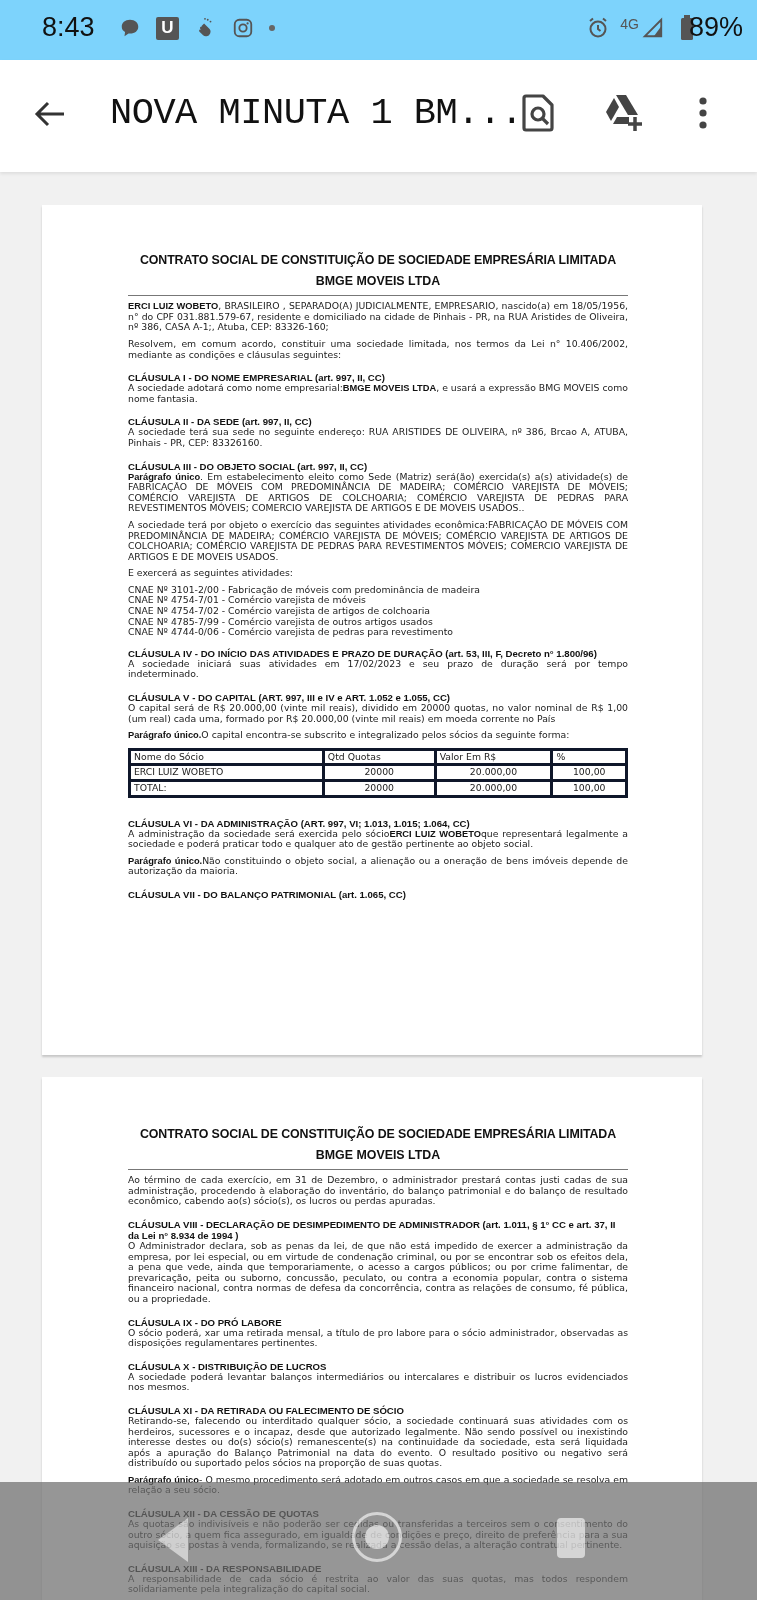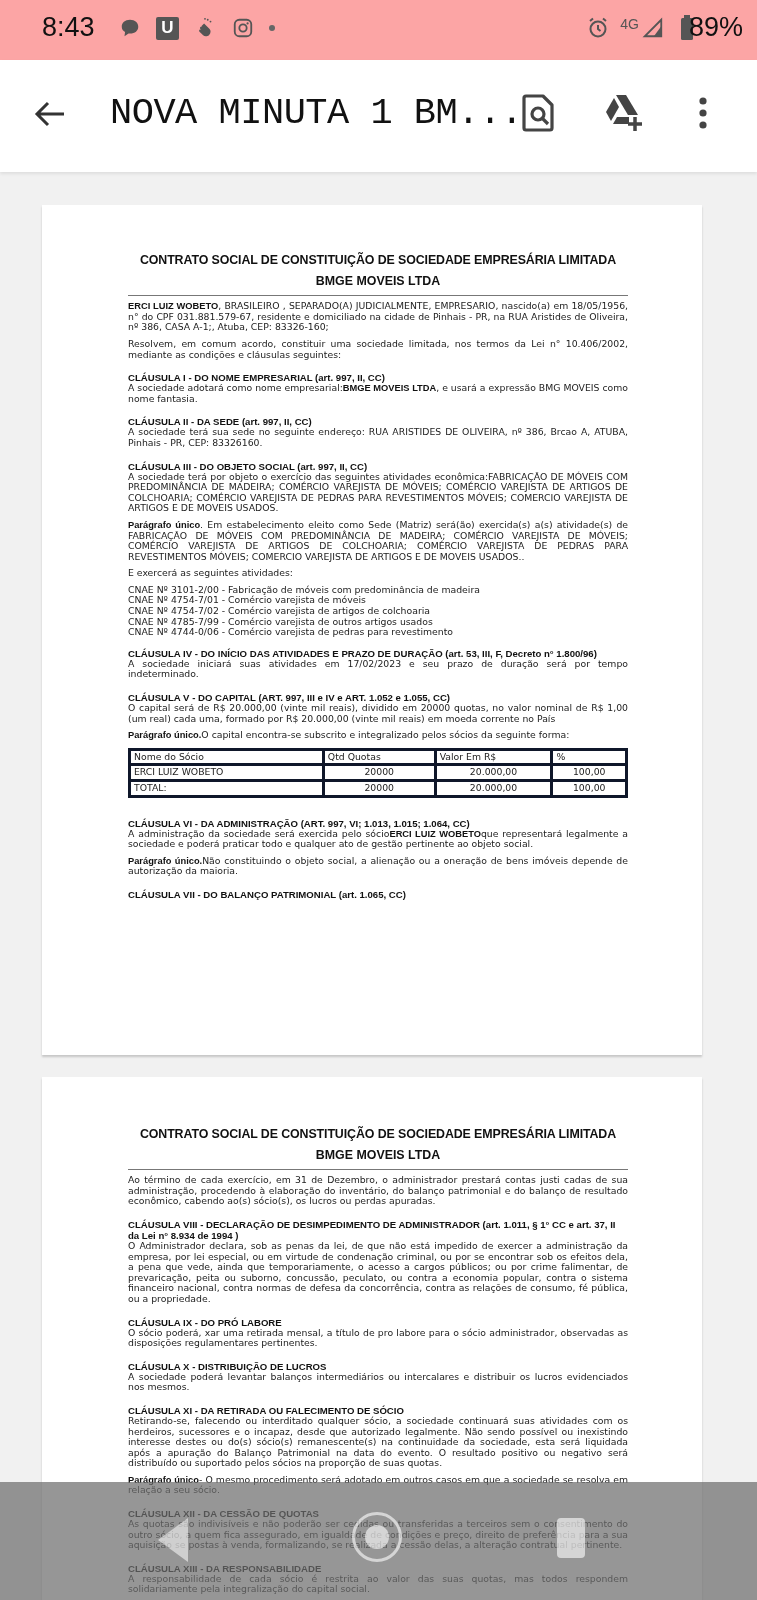--- a/index.html
+++ b/index.html
@@ -1,20 +1,20 @@
 <!DOCTYPE html>
 <html><head>
 <meta charset="utf-8">
 <style>
   * { box-sizing: border-box; margin: 0; padding: 0; }
   html, body { width: 757px; height: 1600px; overflow: hidden; background: #f1f1f1; }
   body { position: relative; font-family: "Liberation Sans", sans-serif; color: #111; }
 
   
-  .statusbar { position: absolute; left: 0; top: 0; width: 757px; height: 60px; background: #fca5a5; }
+  .statusbar { position: absolute; left: 0; top: 0; width: 757px; height: 60px; background: #7dd3fc; }
   .sb-time { position: absolute; left: 42px; top: 12px; font-size: 27px; color: #111; font-family: "Liberation Sans", sans-serif; }
   .sb-icons-left { position: absolute; left: 118px; top: 16px; display: flex; gap: 14px; align-items: center; }
   .sb-ico { width: 24px; height: 24px; display: inline-flex; align-items: center; justify-content: center; color: #555; }
   .sb-u { width: 23px; height: 23px; background: #555; color: #fff; font-weight: bold; font-size: 17px; display: inline-flex; align-items: center; justify-content: center; border-radius: 2px; }
   .sb-dot { width: 6px; height: 6px; background: #666; border-radius: 50%; }
   .sb-right { position: absolute; right: 58px; top: 16px; display: flex; align-items: center; gap: 10px; }
   .sb-4g { font-size: 14px; color: #555; margin-top: -8px; }
   .sb-batt-txt { position: absolute; right: 14px; top: 12px; font-size: 27px; color: #111; margin-left: 46px; }
 
   
@@ -145,22 +145,22 @@
 
     <div class="cl-h">CLÁUSULA I - DO NOME EMPRESARIAL (art. 997, II, CC)</div>
     <div class="p"><span>A sociedade adotará como nome empresarial:</span><span class="b">BMGE MOVEIS LTDA</span><span>, e usará a expressão BMG MOVEIS como nome fantasia.</span></div>
     <div class="gap"></div>
 
     <div class="cl-h">CLÁUSULA II - DA SEDE (art. 997, II, CC)</div>
     <div class="p">A sociedade terá sua sede no seguinte endereço: RUA ARISTIDES DE OLIVEIRA, nº 386,  Brcao A, ATUBA, Pinhais  -  PR,  CEP: 83326160.</div>
     <div class="gap"></div>
 
     <div class="cl-h">CLÁUSULA III - DO OBJETO SOCIAL (art. 997, II, CC)</div>
+    <div class="p"><span class="b">Parágrafo único</span><span>. Em estabelecimento eleito como Sede (Matriz) será(ão) exercida(s) a(s) atividade(s) de FABRICAÇÃO DE MÓVEIS COM PREDOMINÂNCIA DE MADEIRA; COMÉRCIO VAREJISTA DE MÓVEIS; COMÉRCIO VAREJISTA DE ARTIGOS DE COLCHOARIA; COMÉRCIO VAREJISTA DE PEDRAS PARA REVESTIMENTOS MÓVEIS; COMERCIO VAREJISTA DE ARTIGOS E DE MOVEIS USADOS..</span></div>
     <div class="p">A sociedade terá por objeto o exercício das seguintes atividades econômica:FABRICAÇÃO DE MÓVEIS COM PREDOMINÂNCIA DE MADEIRA; COMÉRCIO VAREJISTA DE MÓVEIS; COMÉRCIO VAREJISTA  DE ARTIGOS DE COLCHOARIA; COMÉRCIO VAREJISTA DE PEDRAS PARA REVESTIMENTOS MÓVEIS; COMERCIO VAREJISTA DE ARTIGOS E DE MOVEIS USADOS.</div>
-    <div class="p"><span class="b">Parágrafo único</span><span>. Em estabelecimento eleito como Sede (Matriz) será(ão) exercida(s) a(s) atividade(s) de FABRICAÇÃO DE MÓVEIS COM PREDOMINÂNCIA DE MADEIRA; COMÉRCIO VAREJISTA DE MÓVEIS; COMÉRCIO VAREJISTA DE ARTIGOS DE COLCHOARIA; COMÉRCIO VAREJISTA DE PEDRAS PARA REVESTIMENTOS MÓVEIS; COMERCIO VAREJISTA DE ARTIGOS E DE MOVEIS USADOS..</span></div>
     <div class="p">E exercerá as seguintes atividades:</div>
     <div class="cnae">
       <div>CNAE Nº 3101-2/00 - Fabricação de móveis com predominância de madeira</div>
       <div>CNAE Nº 4754-7/01 - Comércio varejista de móveis</div>
       <div>CNAE Nº 4754-7/02 - Comércio varejista de artigos de colchoaria</div>
       <div>CNAE Nº 4785-7/99 - Comércio varejista de outros artigos usados</div>
       <div>CNAE Nº 4744-0/06 - Comércio varejista de pedras para revestimento</div>
     </div>
     <div class="gap" style="height:10px"></div>
 

